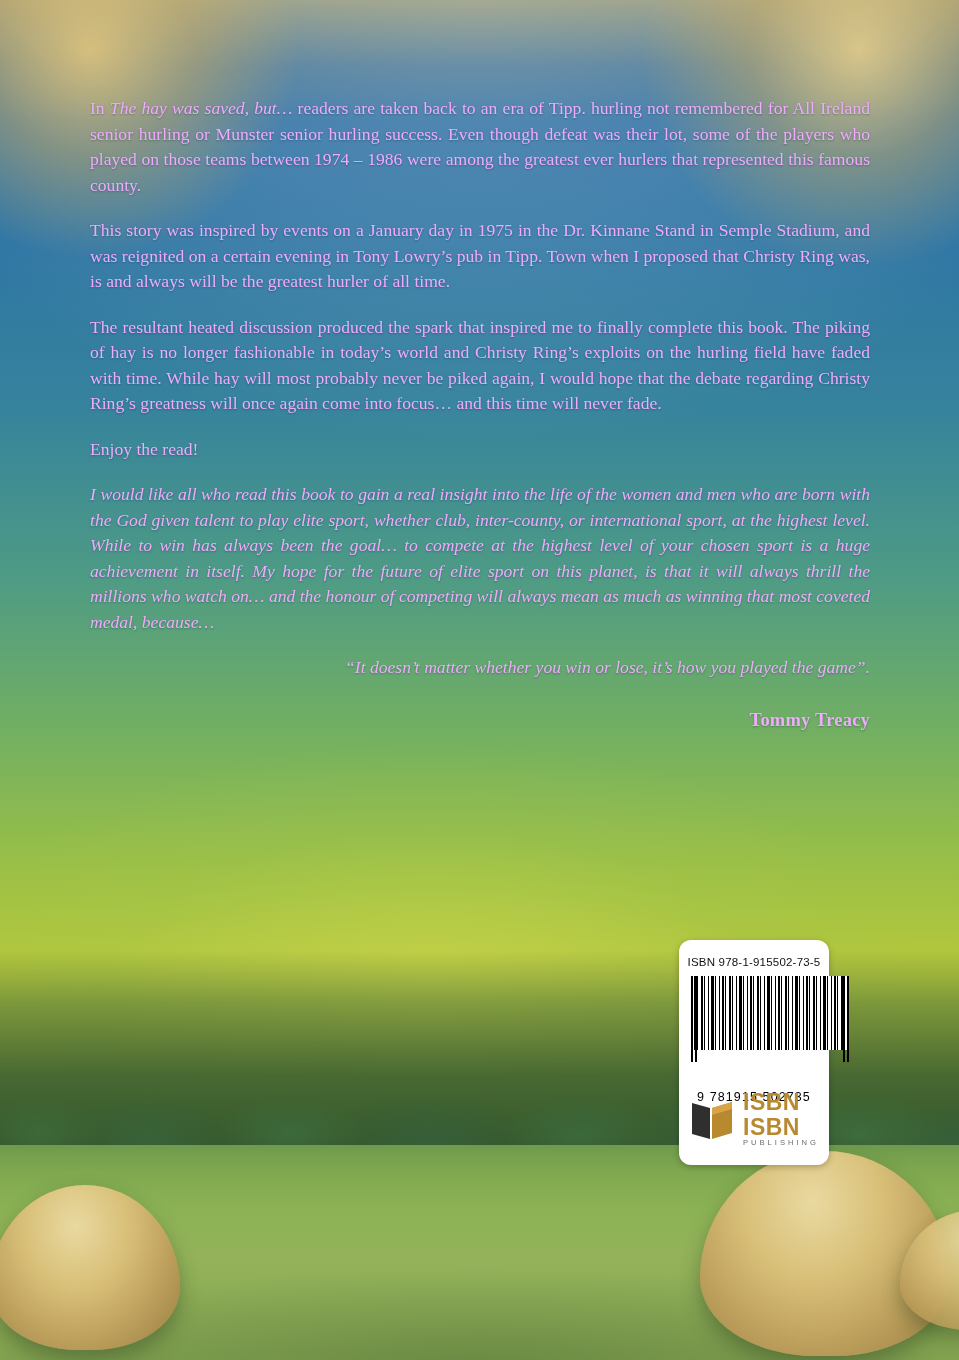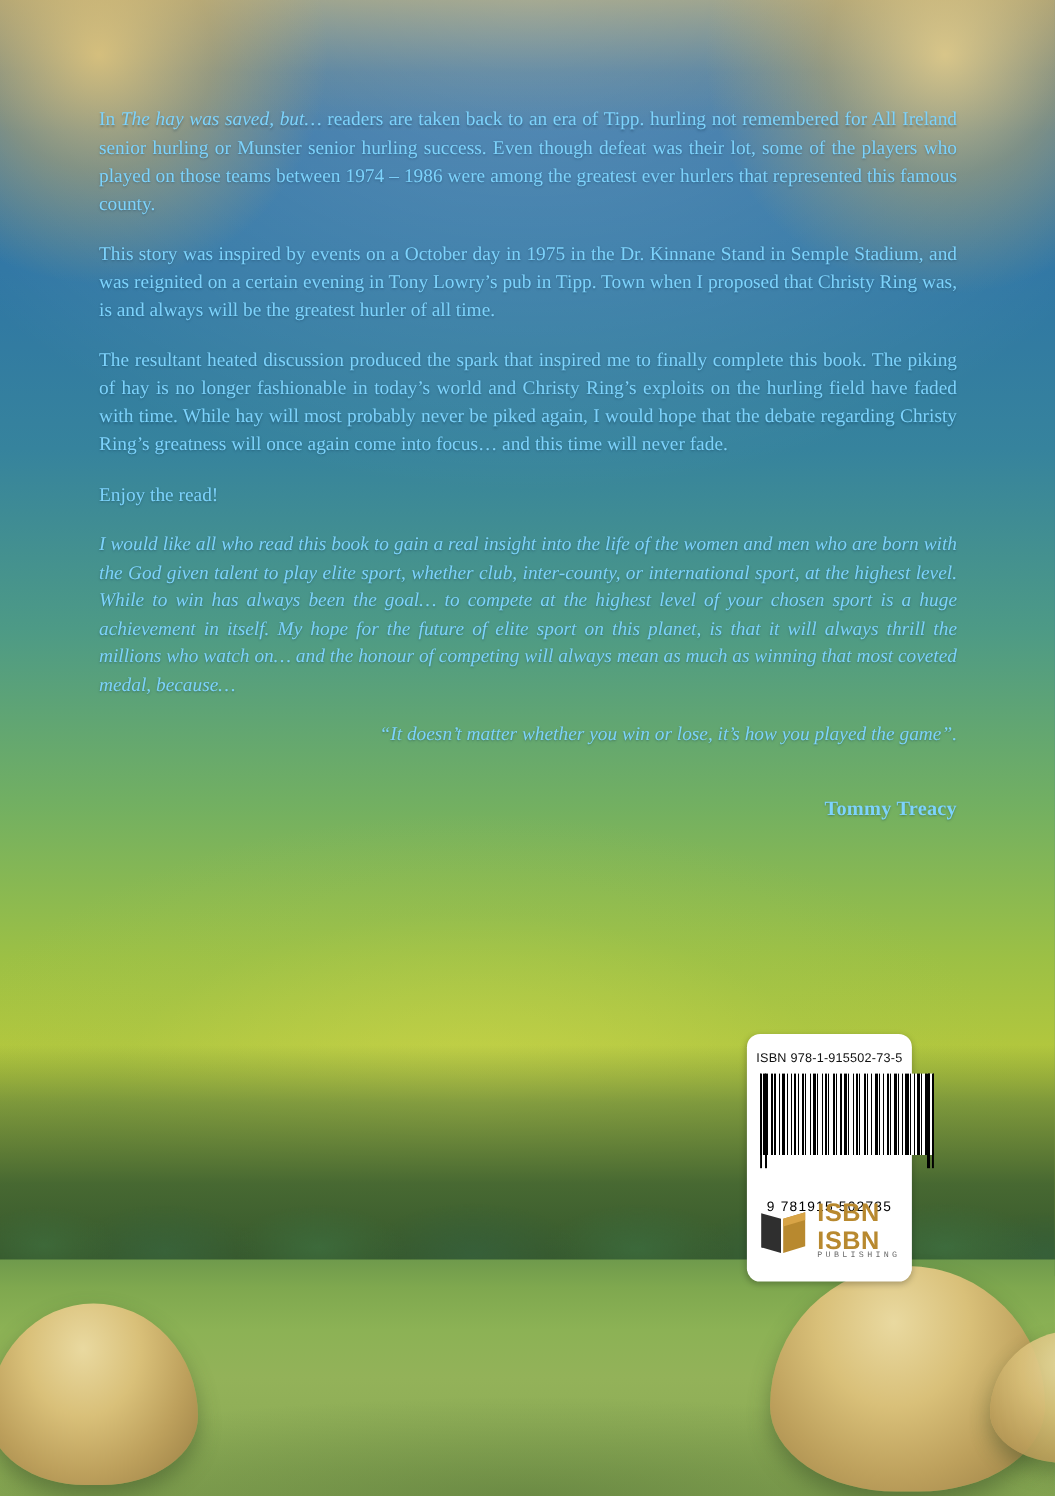--- a/index.html
+++ b/index.html
@@ -123,39 +123,39 @@
   .hs1 { left: -10px; width: 190px; height: 165px; bottom: 10px; }
   .hs2 { left: 700px; width: 250px; height: 205px; bottom: 4px; }
   .hs3 { left: 900px; width: 150px; height: 120px; bottom: 30px; opacity: .9; }
 
   
   .copy {
     position: absolute;
     left: 90px;
     top: 96px;
     width: 780px;
-    color: #7dd3fc;
+    color: #f0abfc;
     font-size: 17.6px;
     line-height: 1.45;
     text-align: justify;
     text-shadow: 0 1px 2px rgba(10,40,70,0.35);
   }
   .copy p {
     margin: 0 0 20px 0;
   }
   .italic { font-style: italic; }
   .para-italic {
     font-style: italic;
   }
   .quote {
     font-style: italic;
     text-align: right;
   }
   .signature {
-    margin-top: 42px;
+    margin-top: 26px;
     text-align: right;
     font-weight: bold;
     font-size: 18.5px;
     letter-spacing: .2px;
   }
   .enjoy { text-align: left; }
 
   
   .isbn-card {
     position: absolute;
@@ -235,21 +235,21 @@
   }
   .pub-orla, .pub-kelly {
     font-family: "Liberation Sans", sans-serif;
     font-weight: bold;
     font-size: 23px;
     color: #b8892f;
     letter-spacing: .5px;
   }
   .pub-kelly { margin-top: 2px; }
   .pub-sub {
-    font-family: Liberation Mono, monospace;
+    font-family: Liberation Sans, sans-serif;
     font-size: 7.6px;
     color: #6b6b6b;
     letter-spacing: 3px;
     margin-top: 0;
   }
 </style>
 </head>
 <body>
 
 <div class="cover">
@@ -267,21 +267,21 @@
   <div class="haystack hs1"></div>
   <div class="haystack hs2"></div>
   <div class="haystack hs3"></div>
 
   <div class="copy">
 
     <p>
       <span>In </span><span class="italic">The hay was saved, but…</span><span> readers are taken back to an era of Tipp. hurling not remembered for All Ireland senior hurling or Munster senior hurling success. Even though defeat was their lot, some of the players who played on those teams between 1974 – 1986 were among the greatest ever hurlers that represented this famous county.</span>
     </p>
 
-    <p>This story was inspired by events on a October day in 1975 in the Dr. Kinnane Stand in Semple Stadium, and was reignited on a certain evening in Tony Lowry’s pub in Tipp. Town when I proposed that Christy Ring was, is and always will be the greatest hurler of all time.</p>
+    <p>This story was inspired by events on a January day in 1975 in the Dr. Kinnane Stand in Semple Stadium, and was reignited on a certain evening in Tony Lowry’s pub in Tipp. Town when I proposed that Christy Ring was, is and always will be the greatest hurler of all time.</p>
 
     <p>The resultant heated discussion produced the spark that inspired me to finally complete this book. The piking of hay is no longer fashionable in today’s world and Christy Ring’s exploits on the hurling field have faded with time. While hay will most probably never be piked again, I would hope that the debate regarding Christy Ring’s greatness will once again come into focus… and this time will never fade.</p>
 
     <p class="enjoy">Enjoy the read!</p>
 
     <p class="para-italic">I would like all who read this book to gain a real insight into the life of the women and men who are born with the God given talent to play elite sport, whether club, inter-county, or international sport, at the highest level. While to win has always been the goal… to compete at the highest level of your chosen sport is a huge achievement in itself. My hope for the future of elite sport on this planet, is that it will always thrill the millions who watch on… and the honour of competing will always mean as much as winning that most coveted medal, because…</p>
 
     <p class="quote">“It doesn’t matter whether you win or lose, it’s how you played the game”.</p>
 
     <div class="signature">Tommy Treacy</div>

